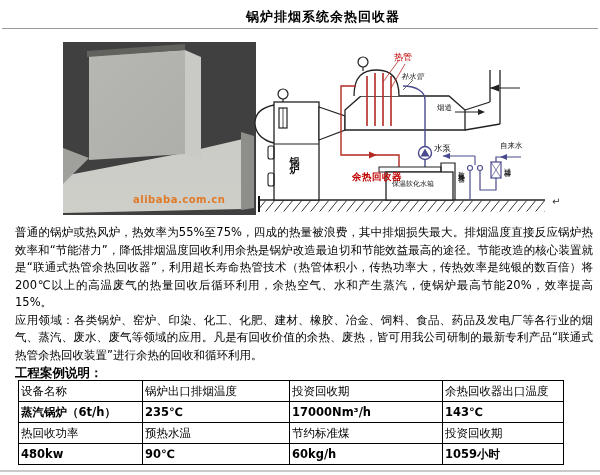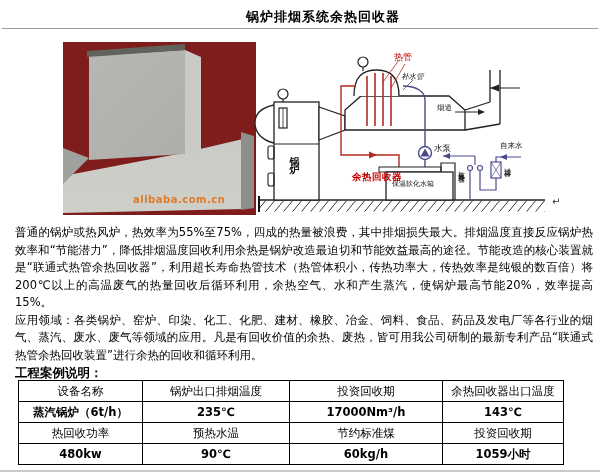--- a/index.html
+++ b/index.html
@@ -8,21 +8,21 @@
     position:relative; width:600px; height:475px; background:#ffffff;
     font-family:"DejaVu Sans", sans-serif; color:#000; overflow:hidden;
   }
   
   #title { position:absolute; top:8px; left:0; width:600px; text-align:center;
            font-size:13px; font-weight:bold; letter-spacing:1px;padding-left:46px; }
   #toprule { position:absolute; top:28px; left:2px; width:596px; border-top:1px solid #9a9a9a; }
   #bottomrule { position:absolute; top:470px; left:0px; width:600px; border-top:2px solid #c9c9c9; }
 
   
-  #photo { position:absolute; left:63px; top:42px; width:193px; height:173px; background:#7f1d1d; }
+  #photo { position:absolute; left:63px; top:42px; width:193px; height:173px; background:#404040; }
   .ph { position:absolute; left:0; top:0; width:193px; height:173px; }
   .ph-duct-front { clip-path:polygon(0px 134px,120px 111px,180px 97px,180px 167px,0px 171px);
                    background:linear-gradient(180deg,#c6c6c2,#cfcfca); }
   .ph-duct-wing  { clip-path:polygon(0px 106px,26px 116px,0px 142px); background:#a0a09c; }
   .ph-endcap     { clip-path:polygon(178px 90px,191px 94px,191px 166px,178px 168px); background:#8e8e8a; }
   .ph-cab-side   { clip-path:polygon(122px 8px,138px 15px,138px 118px,122px 112px); background:#c9c9c5; }
   .ph-cab-front  { clip-path:polygon(26px 14px,122px 8px,122px 112px,26px 118px);
                    background:linear-gradient(135deg,#b8b8b4,#a8a8a4); }
   .ph-cab-top    { clip-path:polygon(24px 15px,122px 8px,122px 2px,24px 9px); background:#61615d; }
   #watermark { position:absolute; left:70px; top:152px; font-size:10px; font-weight:bold;
@@ -50,21 +50,21 @@
 
   
   #bodytext { position:absolute; left:15px; top:216px; width:578px;
               font-size:11.5px; line-height:17.5px; text-align:justify;margin-top:8px; }
   #bodytext p { margin:0; }
   #case-heading { font-weight:bold; font-size:12.5px; }
 
   
   #case-table { position:absolute; left:18px; top:380px; width:545px;
                 border-collapse:collapse; table-layout:fixed; }
-  #case-table td { border:1.5px solid #000; text-align:center; vertical-align:middle;
+  #case-table td { border:1.5px solid #000; text-align:left; vertical-align:middle;
                    height:21px; font-size:11.5px; padding:1px 2px; overflow:hidden;margin-top:36px; }
   #case-table tr.bold td { font-weight:bold; }
 </style>
 </head>
 <body>
 
 <div id="page">
 
   <div id="title">锅炉排烟系统余热回收器</div>
   <div id="toprule"></div>

